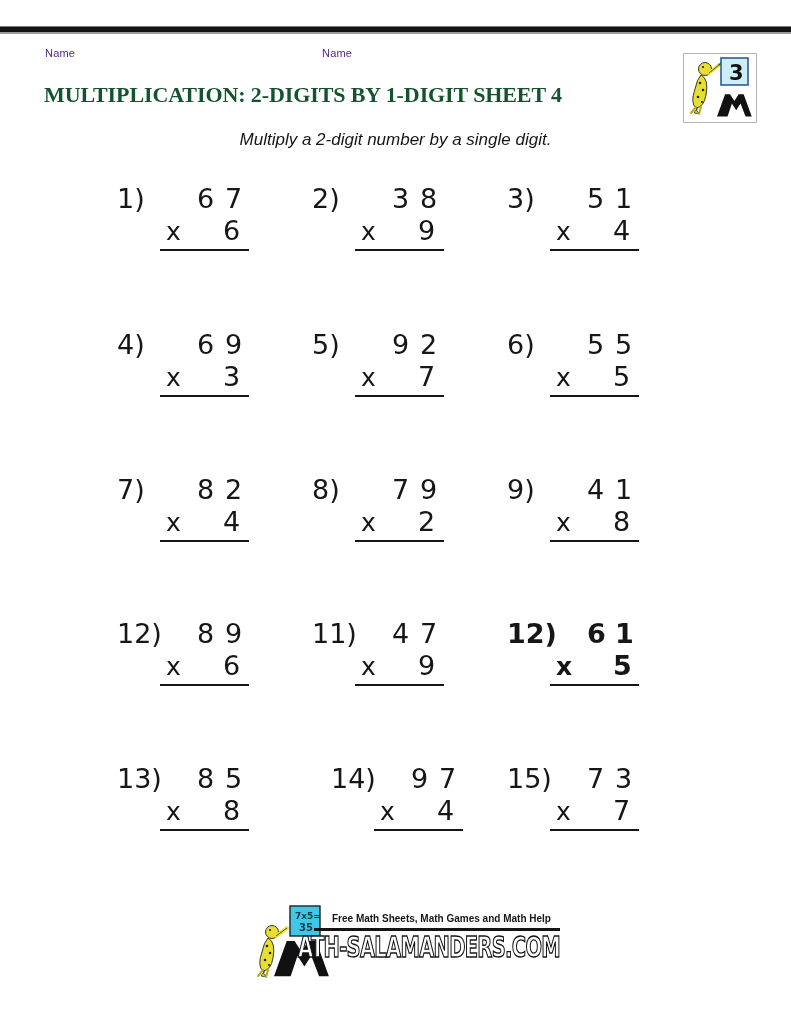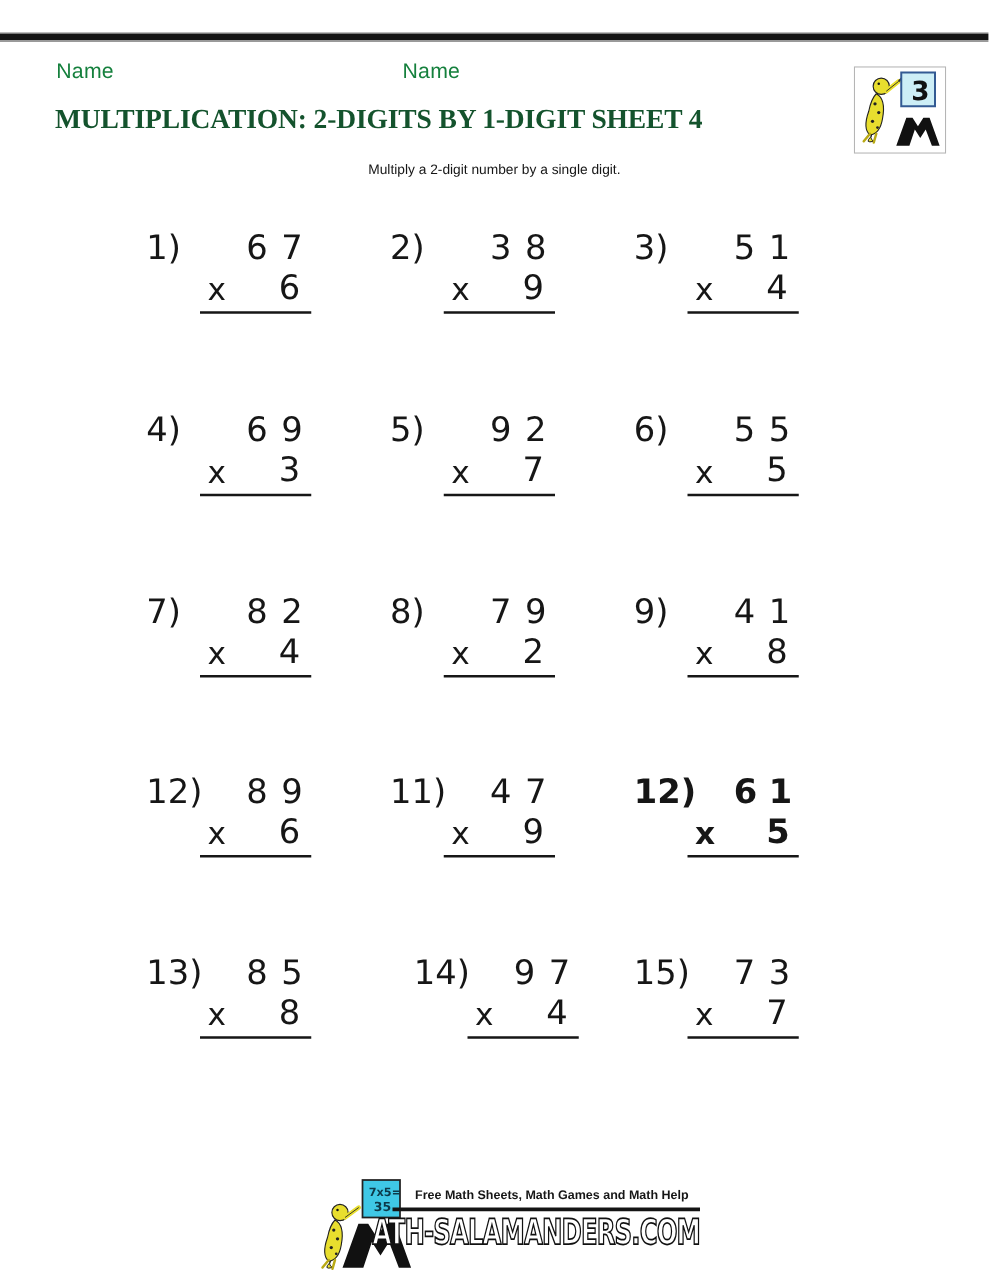--- a/index.html
+++ b/index.html
@@ -10,48 +10,48 @@
     background:#ffffff;
     font-family:"Liberation Sans",sans-serif;
     overflow:hidden;
   }
   .top-rule{
     position:absolute;left:0;top:26px;width:791px;height:9px;
     background:linear-gradient(#7a7a7a 0 1px,#141414 1px 6px,#9a9a9a 6px 8px,#ffffff 8px);
   }
   .name-label,.date-label{
     position:absolute;top:47px;
-    font-size:17px;color:#15803d;letter-spacing:.2px;
+    font-size:11px;color:#4c1d95;letter-spacing:.2px;
   }
   .name-label{left:45px;}
   .date-label{left:322px;}
   .badge{position:absolute;left:683px;top:53px;width:74px;height:70px;}
   .page-title{
     position:absolute;left:44px;top:82px;margin:0;
     font-family:"Liberation Serif",serif;
     font-size:22px;font-weight:700;letter-spacing:-.1px;
     color:#14532d;white-space:nowrap;
   }
   .subtitle{
     position:absolute;left:0;top:130px;width:791px;
     text-align:center;
-    font-size:11px;font-weight:500;color:#161616;
+    font-size:17px;font-style:italic;font-weight:500;color:#161616;
   }
   .problems{position:absolute;left:0;top:0;width:791px;height:860px;}
   .problem{
     position:absolute;width:155px;height:72px;
     font-family:"DejaVu Sans",sans-serif;color:#161616;
   }
   .plabel{position:absolute;left:0;top:0;font-size:27px;}
   .tens{position:absolute;left:80px;top:0;font-size:27px;}
   .units{position:absolute;left:108px;top:0;font-size:27px;}
   .times{position:absolute;left:49px;top:34px;font-size:25px;}
   .mult{position:absolute;left:106px;top:32px;font-size:27px;}
   .answer-line{position:absolute;left:43px;top:66px;width:89px;height:2px;background:#161616;}
-  .footer{position:absolute;left:0;top:938px;width:674px;height:86px;}
+  .footer{position:absolute;left:0;top:900px;width:674px;height:86px;}
   .footer-art{position:absolute;left:248px;top:4px;width:86px;height:76px;}
   .tagline{
     position:absolute;left:332px;top:13px;width:240px;
     font-size:10px;font-weight:700;color:#161616;white-space:nowrap;
   }
   .footer-rule{position:absolute;left:314px;top:28px;width:246px;height:3px;background:#141414;}
   .wordmark{position:absolute;left:296px;top:31px;width:268px;height:34px;}
 </style>
 </head>
 <body>

